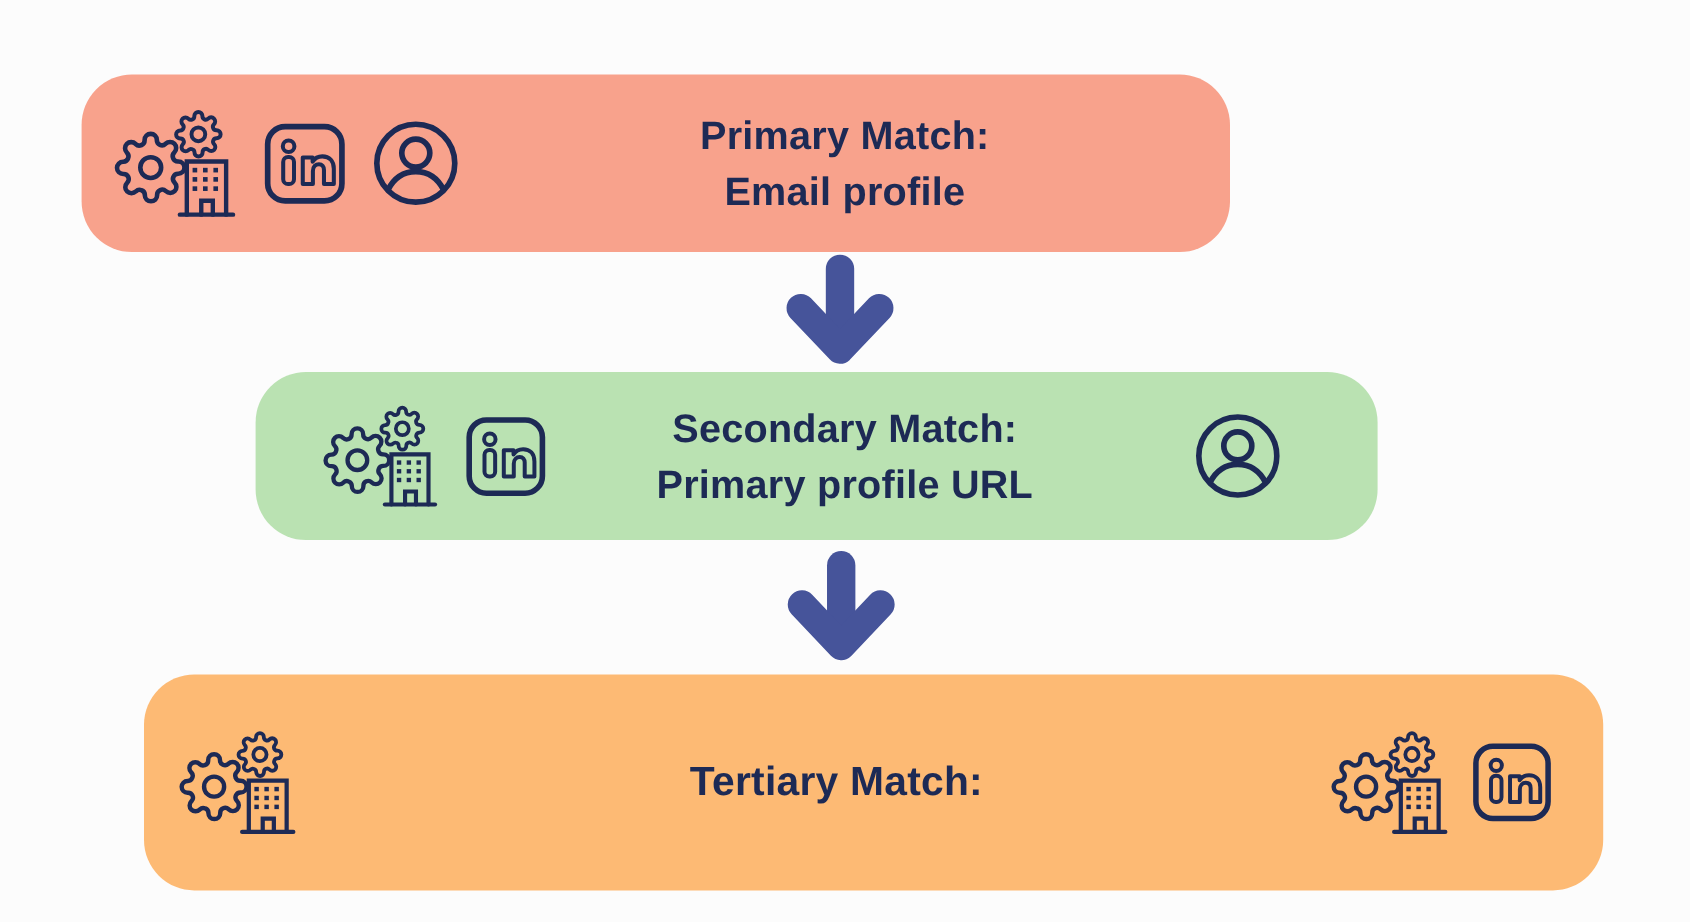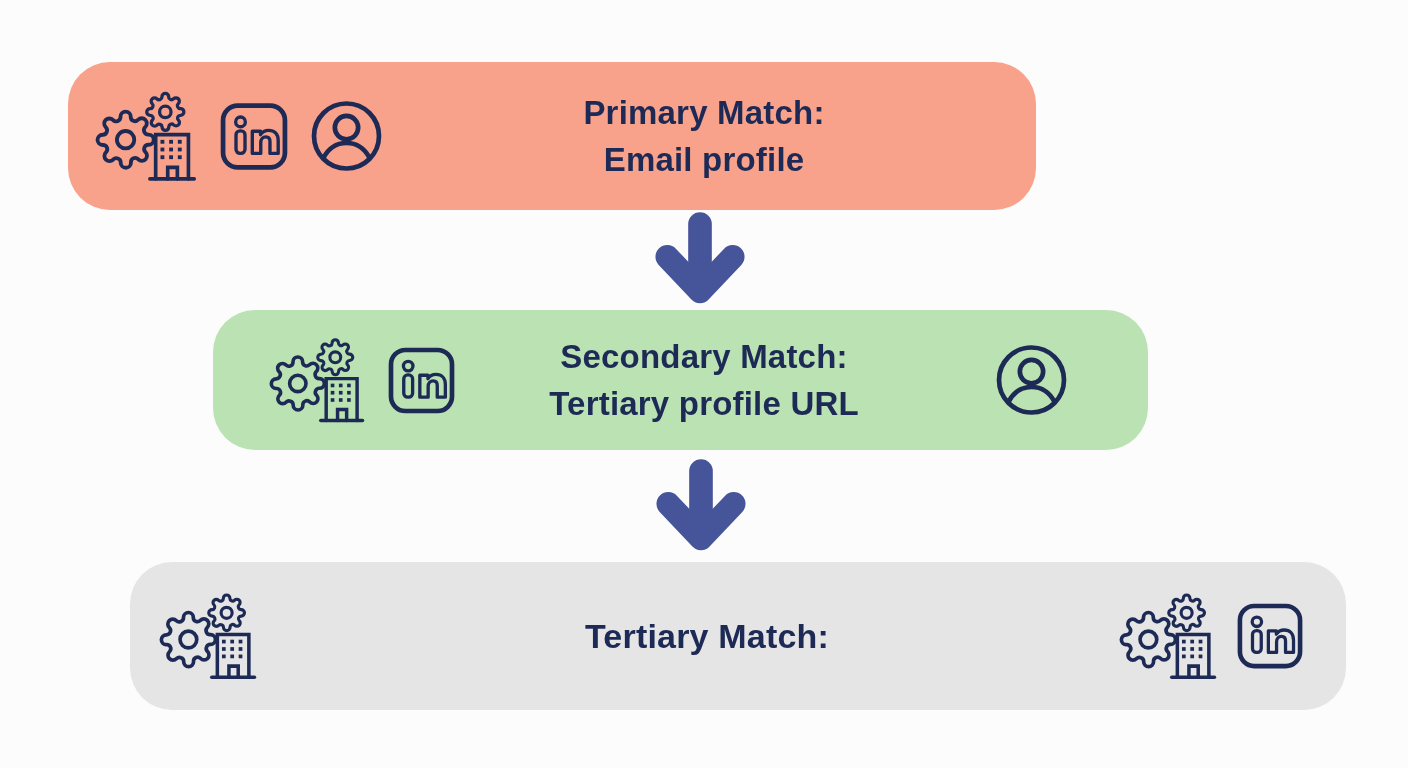--- a/index.html
+++ b/index.html
@@ -47,21 +47,21 @@
   }
   svg { display: block; }
   .ico { stroke: #1d2a55; fill: none; }
   .ico .fillnavy { fill: #1d2a55; stroke: none; }
 </style>
 </head>
 <body>
 
 <div class="canvas">
 
-  <section class="box" style="left: 68px; top: 62px; width: 957px; height: 148px; background-color: rgb(248, 162, 140); padding-left: 11px;">
+  <section class="box" style="left: 68px; top: 62px; width: 957px; height: 148px; background-color: rgb(248, 162, 140);">
     <div class="icon-group" style="left:26px;">
 
       <svg class="ico" width="106" height="93" viewBox="0 0 110 96">
         <g transform="translate(1,20) scale(2.65)" stroke-width="1.5">
           <circle cx="12" cy="12" r="3.4"></circle>
           <path d="M19.4 15a1.65 1.65 0 0 0 .33 1.82l.06.06a2 2 0 0 1 0 2.83 2 2 0 0 1-2.83 0l-.06-.06a1.65 1.65 0 0 0-1.82-.33 1.65 1.65 0 0 0-1 1.51V21a2 2 0 0 1-2 2 2 2 0 0 1-2-2v-.09A1.65 1.65 0 0 0 9 19.4a1.65 1.65 0 0 0-1.82.33l-.06.06a2 2 0 0 1-2.83 0 2 2 0 0 1 0-2.83l.06-.06a1.65 1.65 0 0 0 .33-1.82 1.65 1.65 0 0 0-1.51-1H3a2 2 0 0 1-2-2 2 2 0 0 1 2-2h.09A1.65 1.65 0 0 0 4.6 9a1.65 1.65 0 0 0-.33-1.82l-.06-.06a2 2 0 0 1 0-2.83 2 2 0 0 1 2.83 0l.06.06a1.65 1.65 0 0 0 1.82.33H9a1.65 1.65 0 0 0 1-1.51V3a2 2 0 0 1 2-2 2 2 0 0 1 2 2v.09a1.65 1.65 0 0 0 1 1.51 1.65 1.65 0 0 0 1.82-.33l.06-.06a2 2 0 0 1 2.83 0 2 2 0 0 1 0 2.83l-.06.06a1.65 1.65 0 0 0-.33 1.82V9a1.65 1.65 0 0 0 1.51 1H21a2 2 0 0 1 2 2 2 2 0 0 1-2 2h-.09a1.65 1.65 0 0 0-1.51 1z"></path>
         </g>
         <g transform="translate(53,2) scale(1.75)" stroke-width="1.95">
           <circle cx="12" cy="12" r="3.4"></circle>
           <path d="M19.4 15a1.65 1.65 0 0 0 .33 1.82l.06.06a2 2 0 0 1 0 2.83 2 2 0 0 1-2.83 0l-.06-.06a1.65 1.65 0 0 0-1.82-.33 1.65 1.65 0 0 0-1 1.51V21a2 2 0 0 1-2 2 2 2 0 0 1-2-2v-.09A1.65 1.65 0 0 0 9 19.4a1.65 1.65 0 0 0-1.82.33l-.06.06a2 2 0 0 1-2.83 0 2 2 0 0 1 0-2.83l.06-.06a1.65 1.65 0 0 0 .33-1.82 1.65 1.65 0 0 0-1.51-1H3a2 2 0 0 1-2-2 2 2 0 0 1 2-2h.09A1.65 1.65 0 0 0 4.6 9a1.65 1.65 0 0 0-.33-1.82l-.06-.06a2 2 0 0 1 0-2.83 2 2 0 0 1 2.83 0l.06.06a1.65 1.65 0 0 0 1.82.33H9a1.65 1.65 0 0 0 1-1.51V3a2 2 0 0 1 2-2 2 2 0 0 1 2 2v.09a1.65 1.65 0 0 0 1 1.51 1.65 1.65 0 0 0 1.82-.33l.06-.06a2 2 0 0 1 2.83 0 2 2 0 0 1 0 2.83l-.06.06a1.65 1.65 0 0 0-.33 1.82V9a1.65 1.65 0 0 0 1.51 1H21a2 2 0 0 1 2 2 2 2 0 0 1-2 2h-.09a1.65 1.65 0 0 0-1.51 1z"></path>
@@ -150,42 +150,42 @@
         <g stroke-width="3" stroke-linejoin="round">
           <circle cx="20" cy="19" r="4.3"></circle>
           <rect x="16" y="27" width="8" height="20" rx="3.6"></rect>
           <path d="M30.5 47 V27.3 H37.8 V30.4 C39.3 28 42 26.5 45 26.5 C50.2 26.5 53.5 29.9 53.5 35.6 V47 H46.2 V36.5 C46.2 33.9 44.8 32.3 42.5 32.3 C40 32.3 38 34.2 38 37.3 V47 Z"></path>
         </g>
       </svg>
     </div>
 
     <div class="box-title" style="left:491px;">
       <div>Secondary Match:</div>
-      <div>Tertiary profile URL</div>
+      <div>Primary profile URL</div>
     </div>
 
     <div class="icon-group" style="right:78px;">
       <svg class="ico" width="77" height="77" viewBox="0 0 64 64">
         <g stroke-width="3.9">
           <circle cx="32" cy="32" r="27"></circle>
           <circle cx="32" cy="25" r="9.7"></circle>
           <path d="M12.7 50.5 C17.5 41 24.5 37.8 32 37.8 C39.5 37.8 46.5 41 51.3 50.5"></path>
         </g>
       </svg>
     </div>
   </section>
 
   <div class="arrow" style="left:651px; top:458px;">
     <svg width="100" height="97" viewBox="0 0 110 104" fill="none">
       <path d="M55 13 L55 80" stroke="#46549a" stroke-width="26" stroke-linecap="round"></path>
       <path d="M19 49 L55 87 L91 49" stroke="#46549a" stroke-width="26" stroke-linecap="round" stroke-linejoin="round"></path>
     </svg>
   </div>
 
-  <section class="box" style="left: 130px; top: 562px; width: 1216px; height: 148px; background-color: #e5e5e5;">
+  <section class="box" style="left: 120px; top: 562px; width: 1216px; height: 180px; background-color: #fdba74;">
     <div class="icon-group" style="left:28px;">
       <svg class="ico" width="102" height="90" viewBox="0 0 110 96">
         <g transform="translate(1,20) scale(2.65)" stroke-width="1.5">
           <circle cx="12" cy="12" r="3.4"></circle>
           <path d="M19.4 15a1.65 1.65 0 0 0 .33 1.82l.06.06a2 2 0 0 1 0 2.83 2 2 0 0 1-2.83 0l-.06-.06a1.65 1.65 0 0 0-1.82-.33 1.65 1.65 0 0 0-1 1.51V21a2 2 0 0 1-2 2 2 2 0 0 1-2-2v-.09A1.65 1.65 0 0 0 9 19.4a1.65 1.65 0 0 0-1.82.33l-.06.06a2 2 0 0 1-2.83 0 2 2 0 0 1 0-2.83l.06-.06a1.65 1.65 0 0 0 .33-1.82 1.65 1.65 0 0 0-1.51-1H3a2 2 0 0 1-2-2 2 2 0 0 1 2-2h.09A1.65 1.65 0 0 0 4.6 9a1.65 1.65 0 0 0-.33-1.82l-.06-.06a2 2 0 0 1 0-2.83 2 2 0 0 1 2.83 0l.06.06a1.65 1.65 0 0 0 1.82.33H9a1.65 1.65 0 0 0 1-1.51V3a2 2 0 0 1 2-2 2 2 0 0 1 2 2v.09a1.65 1.65 0 0 0 1 1.51 1.65 1.65 0 0 0 1.82-.33l.06-.06a2 2 0 0 1 2.83 0 2 2 0 0 1 0 2.83l-.06.06a1.65 1.65 0 0 0-.33 1.82V9a1.65 1.65 0 0 0 1.51 1H21a2 2 0 0 1 2 2 2 2 0 0 1-2 2h-.09a1.65 1.65 0 0 0-1.51 1z"></path>
         </g>
         <g transform="translate(53,2) scale(1.75)" stroke-width="1.95">
           <circle cx="12" cy="12" r="3.4"></circle>
           <path d="M19.4 15a1.65 1.65 0 0 0 .33 1.82l.06.06a2 2 0 0 1 0 2.83 2 2 0 0 1-2.83 0l-.06-.06a1.65 1.65 0 0 0-1.82-.33 1.65 1.65 0 0 0-1 1.51V21a2 2 0 0 1-2 2 2 2 0 0 1-2-2v-.09A1.65 1.65 0 0 0 9 19.4a1.65 1.65 0 0 0-1.82.33l-.06.06a2 2 0 0 1-2.83 0 2 2 0 0 1 0-2.83l.06-.06a1.65 1.65 0 0 0 .33-1.82 1.65 1.65 0 0 0-1.51-1H3a2 2 0 0 1-2-2 2 2 0 0 1 2-2h.09A1.65 1.65 0 0 0 4.6 9a1.65 1.65 0 0 0-.33-1.82l-.06-.06a2 2 0 0 1 0-2.83 2 2 0 0 1 2.83 0l.06.06a1.65 1.65 0 0 0 1.82.33H9a1.65 1.65 0 0 0 1-1.51V3a2 2 0 0 1 2-2 2 2 0 0 1 2 2v.09a1.65 1.65 0 0 0 1 1.51 1.65 1.65 0 0 0 1.82-.33l.06-.06a2 2 0 0 1 2.83 0 2 2 0 0 1 0 2.83l-.06.06a1.65 1.65 0 0 0-.33 1.82V9a1.65 1.65 0 0 0 1.51 1H21a2 2 0 0 1 2 2 2 2 0 0 1-2 2h-.09a1.65 1.65 0 0 0-1.51 1z"></path>
         </g>

